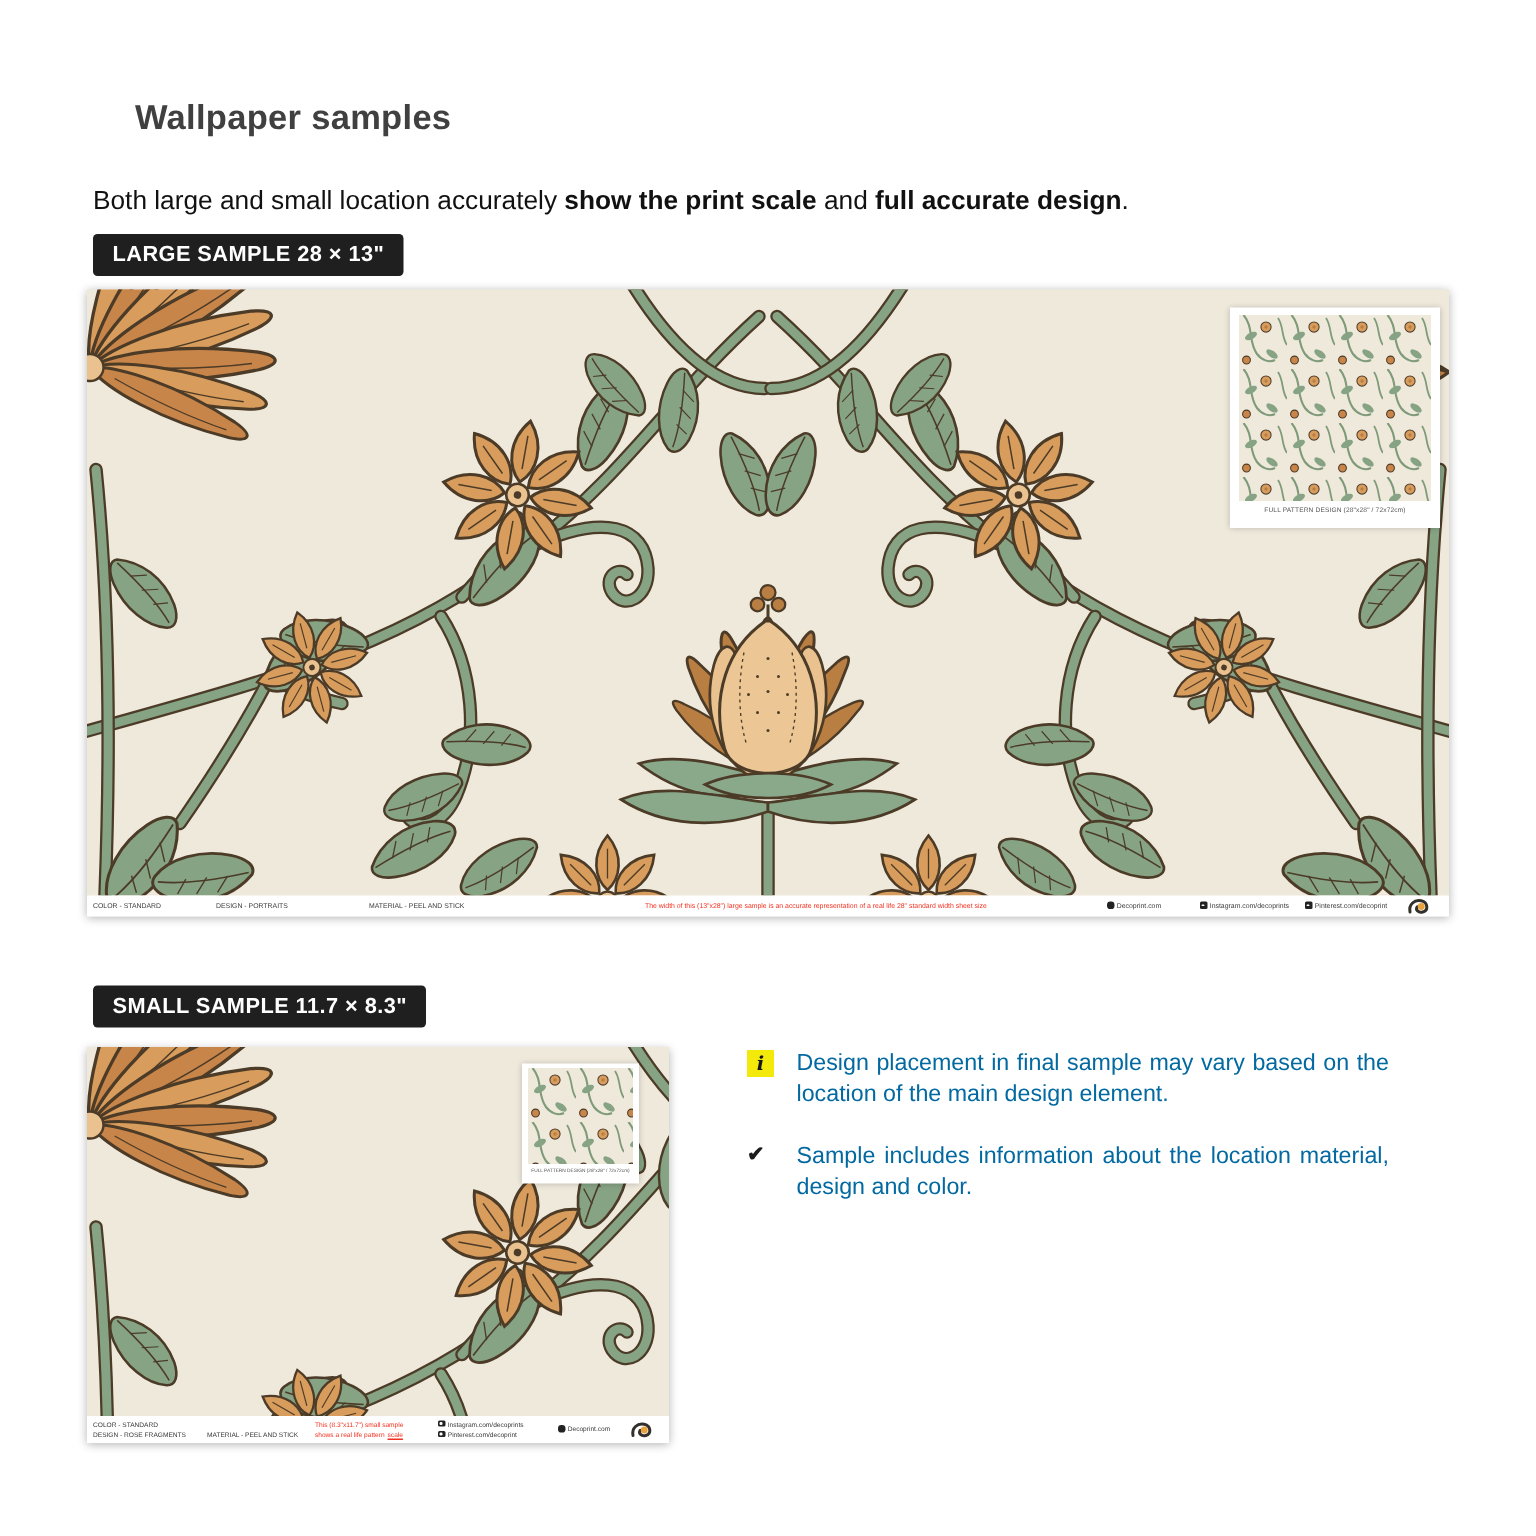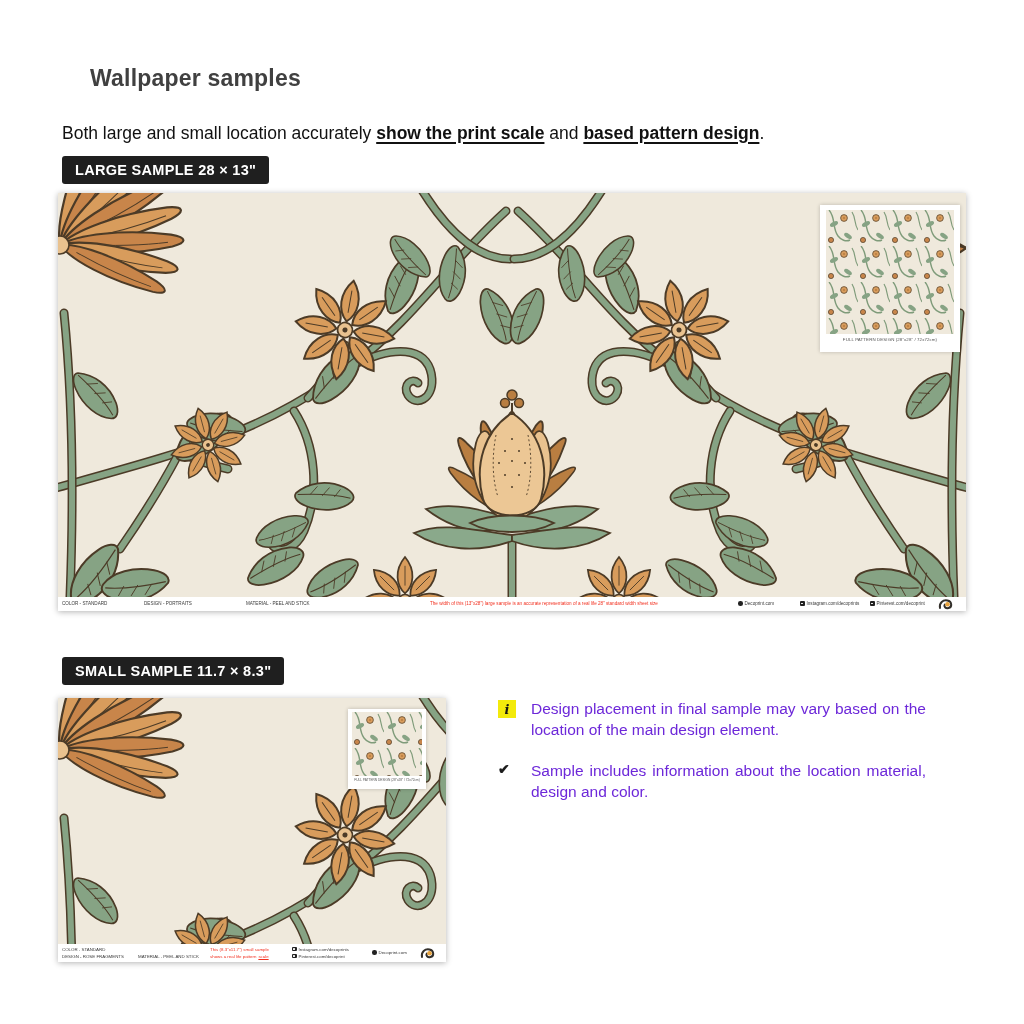--- a/index.html
+++ b/index.html
@@ -1,19 +1,19 @@
 <!DOCTYPE html>
 <html><head>
 <meta charset="utf-8">
 <style>
   html,body{margin:0;padding:0;}
   body{width:1024px;height:1024px;background:#ffffff;font-family:"Liberation Sans",sans-serif;position:relative;overflow:hidden;}
   .title{position:absolute;left:62px;top:50px;font-size:23px;font-weight:700;color:#404040;letter-spacing:.2px;margin-left:28px;}
   .subtitle{position:absolute;left:62px;top:105px;font-size:17.5px;color:#111;}
-  .subtitle .emph{font-weight:700;text-decoration:underline;text-decoration-thickness:2px;text-underline-offset:3px;}
+  .subtitle .emph{font-weight:700;text-decoration-thickness:2px;text-underline-offset:3px;}
   .badge{position:absolute;background:#1f1f1f;color:#fff;font-weight:700;font-size:14.5px;padding:6px 13px;border-radius:3px;letter-spacing:.3px;white-space:nowrap;}
   #badge-large{left:62px;top:156px;}
   #badge-small{left:62px;top:657px;}
   .sample{position:absolute;background:#EFE9DC;box-shadow:0 1px 6px rgba(0,0,0,.30);}
   #large-sample{left:58px;top:193px;width:908px;height:418px;}
   #small-sample{left:58px;top:698px;width:388px;height:264px;}
   .art{display:block;}
   
   .vo{fill:none;stroke:#4C3B27;stroke-width:9;stroke-linecap:round;}
   .vf{fill:none;stroke:#86A384;stroke-width:6;stroke-linecap:round;}
@@ -35,28 +35,28 @@
   #large-inset .inset-caption{font-size:4.4px;color:#555;margin-top:3px;letter-spacing:.1px;}
   #small-inset{left:290px;top:11px;width:78px;height:80px;}
   #small-inset svg{margin-top:3px;}
   #small-inset .inset-caption{font-size:3.2px;color:#555;margin-top:2px;}
   
   .note{position:absolute;display:flex;gap:15px;width:432px;}
   #note-1{left:498px;top:698px;}
   #note-2{left:498px;top:760px;}
   .note-icon-info{flex:0 0 auto;width:18px;height:18px;margin-top:2px;background:#F3EA0B;color:#151515;font-family:"DejaVu Serif",serif;font-style:italic;font-weight:700;font-size:13px;display:flex;align-items:center;justify-content:center;}
   .note-icon-check{flex:0 0 auto;width:18px;font-size:14px;font-weight:700;color:#1c1c1c;margin-top:1px;}
-  .note-text{font-size:15.5px;line-height:21px;color:#6d28d9;width:395px;text-align:justify;}
+  .note-text{font-size:15.5px;line-height:21px;color:#0369a1;width:395px;text-align:justify;}
 </style>
 </head>
 <body>
 
 <h1 class="title">Wallpaper samples</h1>
 
-<p class="subtitle"><span>Both large and small location accurately </span><span class="emph">show the print scale</span><span> and </span><span class="emph">based pattern design</span><span>.</span></p>
+<p class="subtitle"><span>Both large and small location accurately </span><span class="emph">show the print scale</span><span> and </span><span class="emph">full accurate design</span><span>.</span></p>
 
 <div class="badge" id="badge-large">LARGE SAMPLE 28 × 13"</div>
 
 <div class="sample" id="large-sample">
   <svg class="art" width="908" height="404" viewBox="0 0 908 404" preserveAspectRatio="xMidYMid slice">
     <defs>
       <g id="leaf">
         <path d="M0 0 C9 -13 26 -21 45 -18 C55 -16 59 -11 56 -6 C49 5 31 12 13 10 C4 9 -2 5 0 0 Z" fill="#86A384" stroke="#4C3B27" stroke-width="1.7"></path>
         <path d="M2 1 C18 -4 36 -9 54 -9" fill="none" stroke="#4C3B27" stroke-width="1"></path>
         <path d="M14 -2 L19 -12 M26 -4 L31 -14 M38 -6 L42 -15" fill="none" stroke="#4C3B27" stroke-width=".8"></path>

